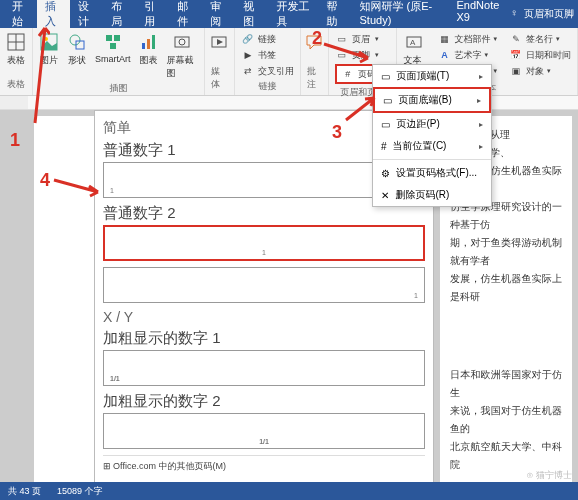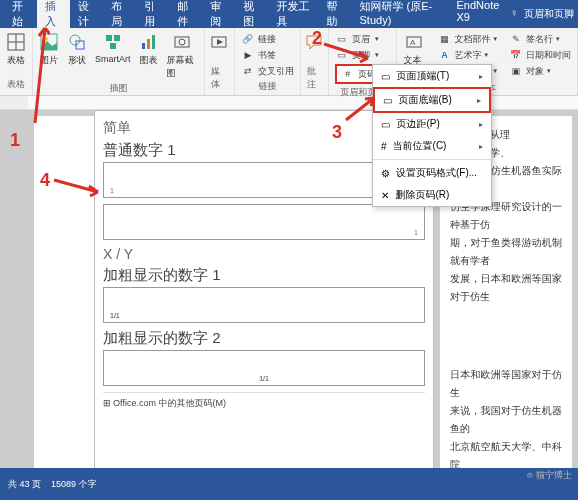--- a/index.html
+++ b/index.html
@@ -40,21 +40,21 @@
 .gal-title { font-size: 14px; color: #666; margin-bottom: 4px; }
 .gal-item { margin-bottom: 6px; }
 .gal-item-label { font-size: 15px; color: #444; margin-bottom: 2px; }
 .gal-preview { border: 1px solid #999; height: 36px; background: #fff; position: relative; display: flex; align-items: flex-end; justify-content: center; font-size: 7px; color: #777; padding-bottom: 3px; }
 .gal-preview.selected { border: 2px solid #d93025; }
 .gal-footer { border-top: 1px solid #ddd; padding-top: 4px; font-size: 9px; color: #444; }
 
 .doc-page { flex: 1; background: #fff; margin: 6px 6px 0 6px; padding: 10px; font-size: 10px; color: #333; line-height: 1.8; position: relative; overflow: hidden; }
 .doc-page p { text-align: justify; }
 
-.statusbar { position: absolute; bottom: 0; left: 0; right: 0; height: 32px; background: #2b579a; color: #fff; font-size: 9px; display: flex; align-items: center; padding: 0 8px; gap: 10px; }
+.statusbar { position: absolute; bottom: 0; left: 0; right: 0; height: 18px; background: #2b579a; color: #fff; font-size: 9px; display: flex; align-items: center; padding: 0 8px; gap: 16px; }
 
 .anno { position: absolute; color: #d93025; font-weight: bold; font-size: 18px; z-index: 30; pointer-events: none; }
 .arrow { position: absolute; z-index: 29; pointer-events: none; }
 
 .watermark { position: absolute; bottom: 18px; right: 6px; font-size: 9px; color: #bbb; z-index: 5; }
 </style>
 </head>
 <body>
 
 <div class="topbar">
@@ -295,20 +295,26 @@
     <div style="width:60px;background:#fff;margin:6px 0 0 6px"></div>
     <div class="gallery">
       <div class="gal-title">简单</div>
       <div class="gal-item">
         <div class="gal-item-label">普通数字 1</div>
         <div class="gal-preview">
             <span style="position:absolute;left:6px;bottom:3px">1</span>
           </div>
       </div>
       <div class="gal-item">
+        <div class="gal-item-label">普通数字 2</div>
+        <div class="gal-preview selected">
+            <span>1</span>
+          </div>
+      </div>
+      <div class="gal-item">
         <div class="gal-preview">
             <span style="position:absolute;right:6px;bottom:3px">1</span>
           </div>
       </div>
       <div class="gal-title" style="">X / Y</div>
       <div class="gal-item">
         <div class="gal-item-label">加粗显示的数字 1</div>
         <div class="gal-preview">
             <span style="position:absolute;left:6px;bottom:3px;font-weight:bold">1/1</span>
           </div>
@@ -323,21 +329,21 @@
         <span>⊞</span>
         <span>Office.com 中的其他页码(M)</span>
       </div>
     </div>
     <div class="doc-page">
       <p>主鱼逐渐从理</p>
       <p>是集仿生学、</p>
       <p>的研究。仿生机器鱼实际上是科研</p>
       <p>仿生学原理研究设计的一种基于仿</p>
       <p>期，对于鱼类得游动机制就有学者</p>
-      <p>发展，日本和欧洲等国家对于仿生</p>
+      <p>发展，仿生机器鱼实际上是科研</p>
       <div style="height:60px"></div>
       <p>日本和欧洲等国家对于仿生</p>
       <p>来说，我国对于仿生机器鱼的</p>
       <p>北京航空航天大学、中科院</p>
     </div>
   </div>
 </div>
 
 <div class="statusbar">
   <span>共 43 页</span>

